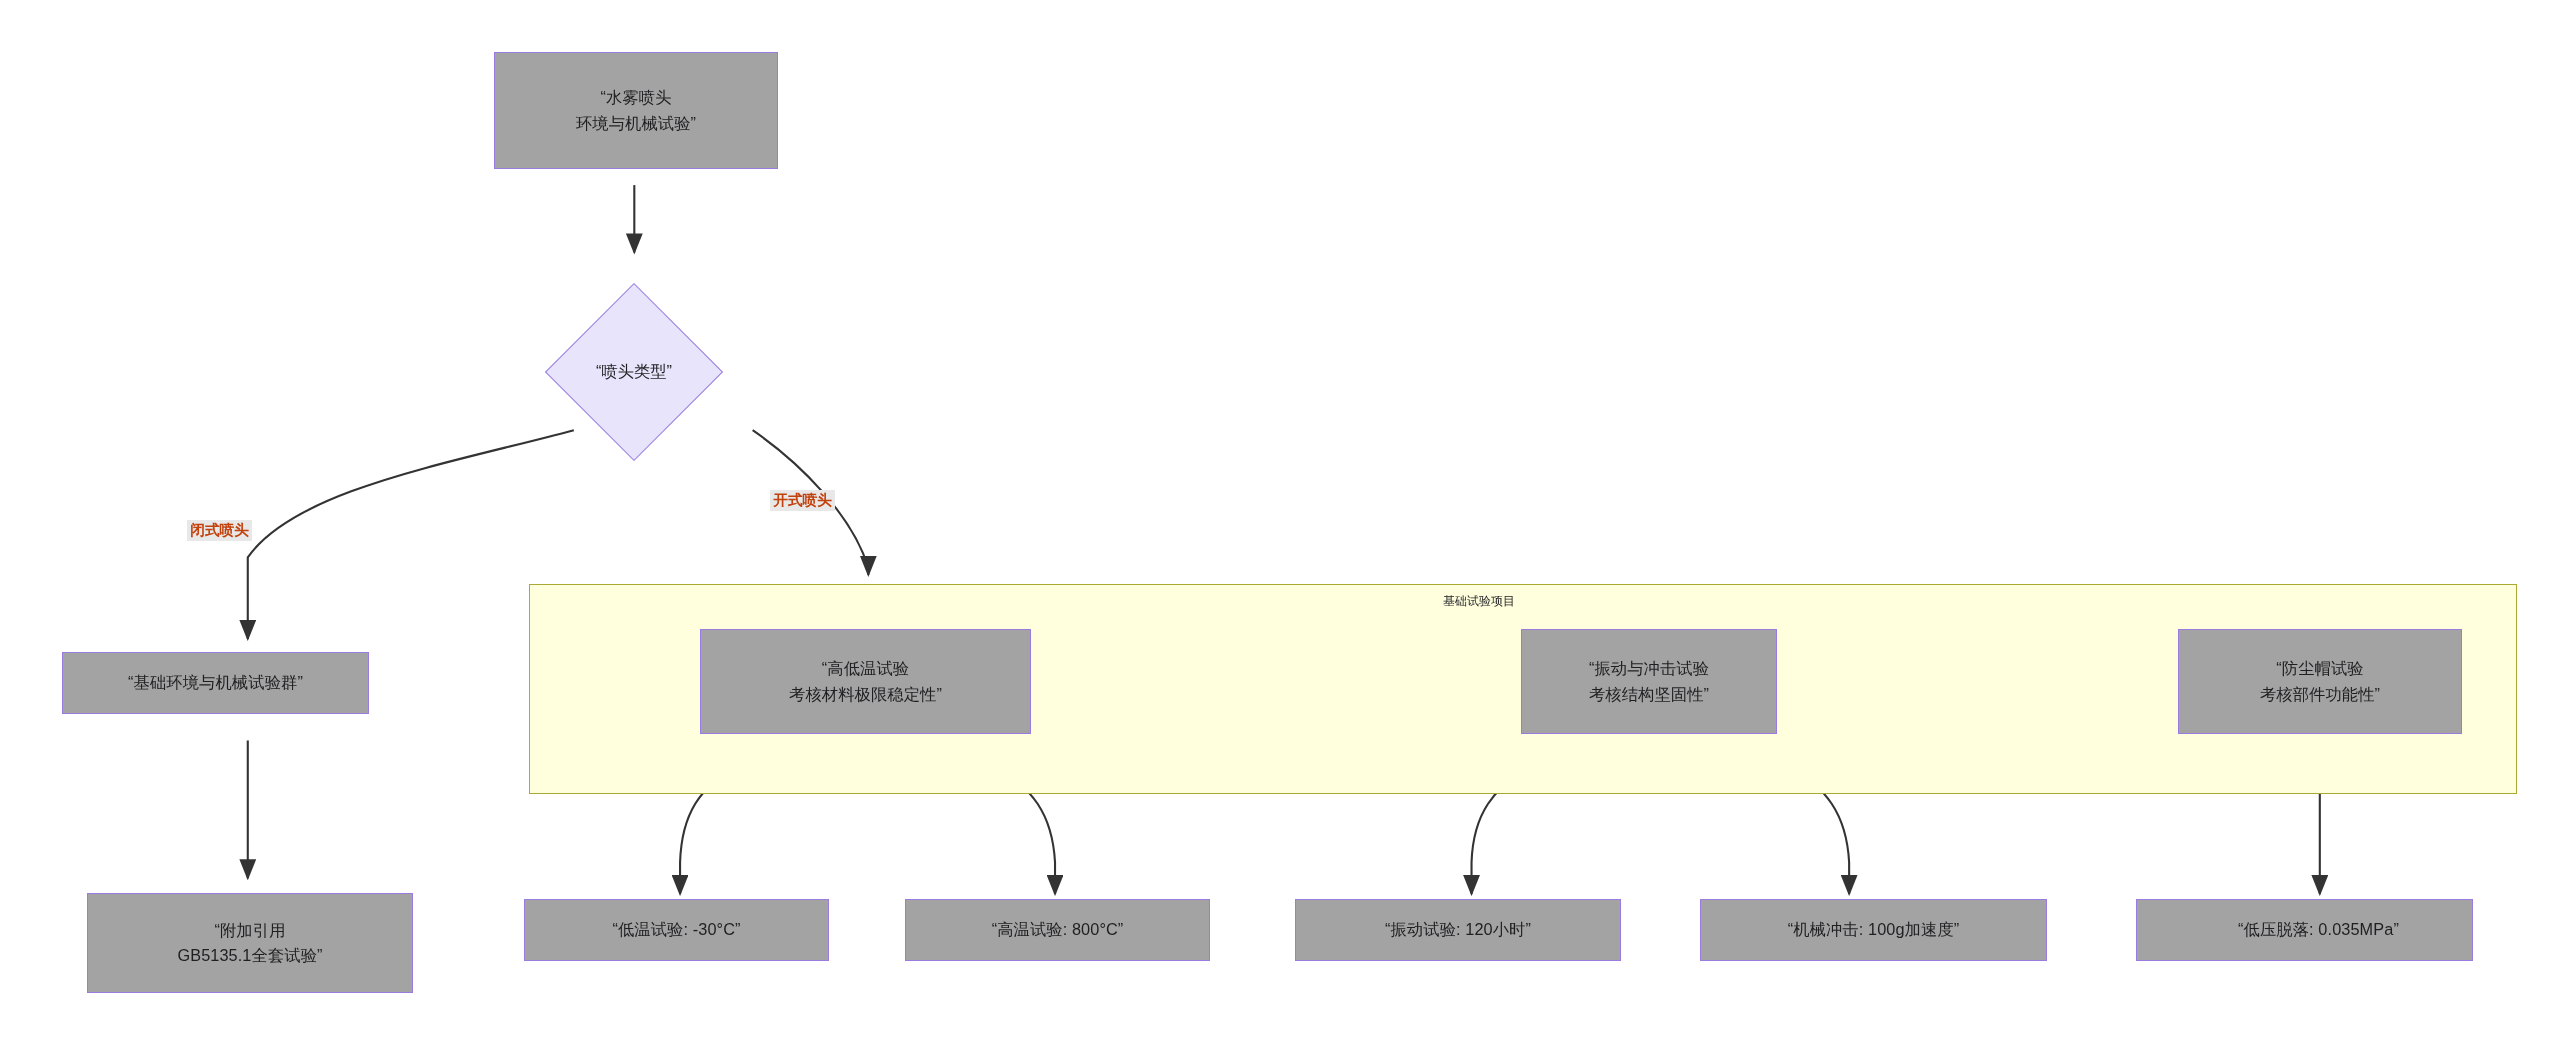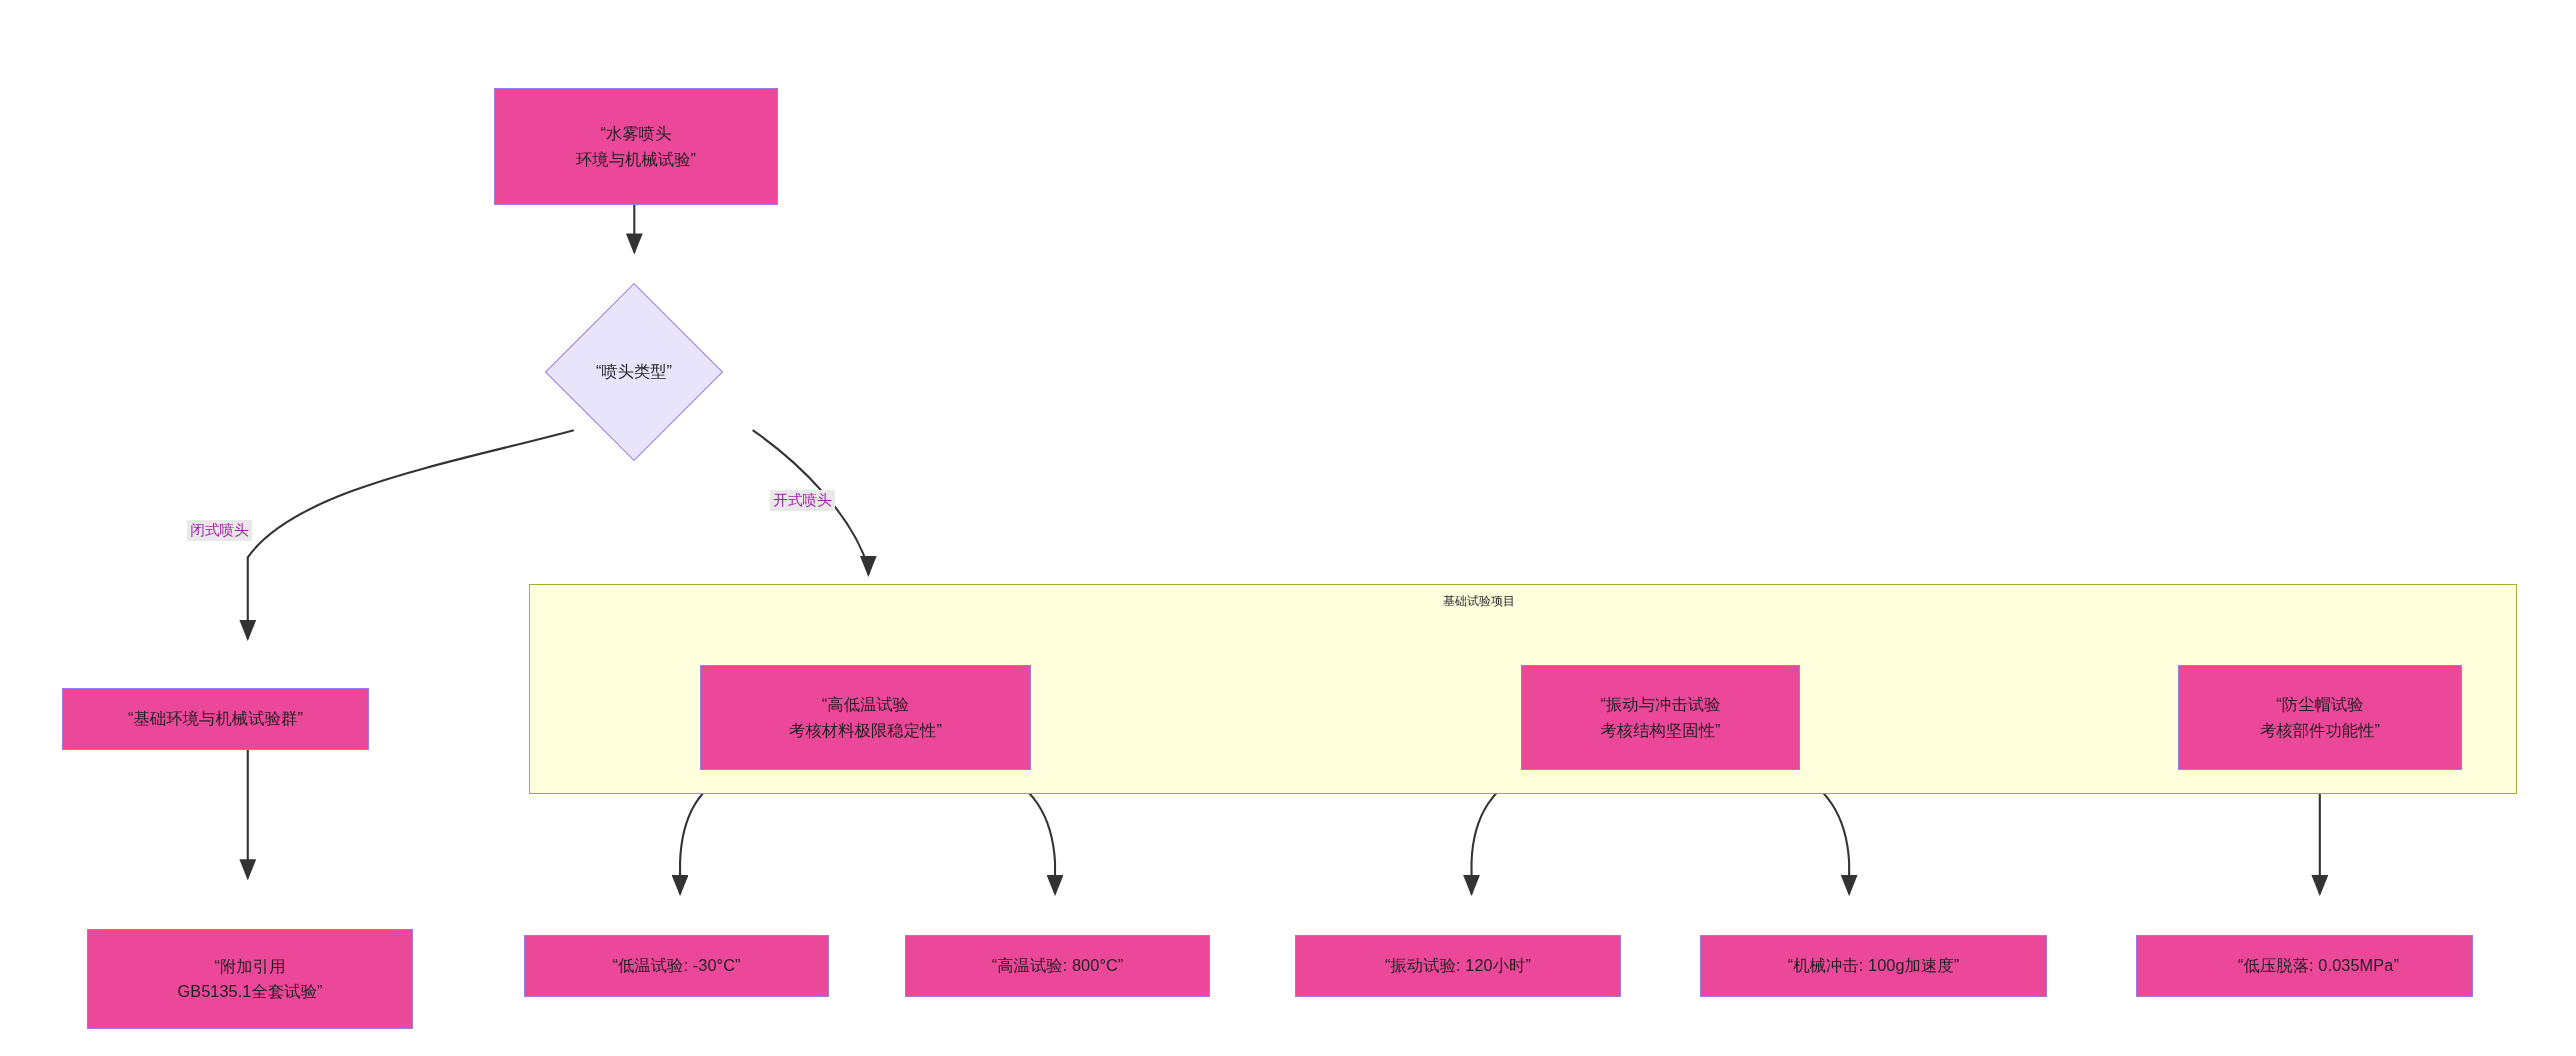--- a/index.html
+++ b/index.html
@@ -21,31 +21,30 @@
     position: absolute;
     left: 0;
     top: 0;
     width: 2576px;
     height: 1056px;
     pointer-events: none;
   }
   .node {
     position: absolute;
     box-sizing: border-box;
-    background: #ec4899;
+    background: #a3a3a3;
     border: 1.6px solid #9a7be0;
     display: flex;
     align-items: center;
     justify-content: center;
     text-align: center;
     color: #1f1f22;
     line-height: 1.55;
     white-space: pre-line;
     letter-spacing: 0.1px;
-    margin-top: 36px;
   }
   .node-text {
     display: block;
     white-space: pre-line;
     padding: 0 5.3px;
   }
   .diamond-wrap {
     position: absolute;
     display: flex;
     align-items: center;
@@ -76,24 +75,25 @@
   }
   .cluster-title {
     position: absolute;
     color: #1f1f22;
     white-space: nowrap;
     text-align: center;
   }
   .edge-label {
     position: absolute;
     background: #e8e8e8;
-    color: #a21caf;
+    color: #c2410c;
     padding: 1.1px 3.2px;
     white-space: nowrap;
     line-height: 1.3;
+    font-weight: bold;
   }
   .fs-root { font-size: 16.3px; }
   .fs-node { font-size: 16.3px; }
   .fs-leaf { font-size: 16.3px; }
   .fs-diamond { font-size: 16.3px; }
   .fs-edge { font-size: 14.7px; }
   .fs-cluster { font-size: 12px; }
 </style>
 </head>
 <body>
@@ -150,21 +150,21 @@
   <div class="node fs-node" style="left:87px; top:893px; width:326px; height:100px;">
     <span class="node-text">“附加引用
 GB5135.1全套试验”</span>
   </div>
 
   <div class="node fs-node" style="left:700px; top:629px; width:331px; height:105px;">
     <span class="node-text">“高低温试验
 考核材料极限稳定性”</span>
   </div>
 
-  <div class="node fs-node" style="left:1521px; top:629px; width:279px; height:105px;">
+  <div class="node fs-node" style="left:1521px; top:629px; width:256px; height:105px;">
     <span class="node-text">“振动与冲击试验
 考核结构坚固性”</span>
   </div>
 
   <div class="node fs-node" style="left:2178px; top:629px; width:284px; height:105px;">
     <span class="node-text">“防尘帽试验
 考核部件功能性”</span>
   </div>
 
   <div class="node fs-leaf" style="left:524px; top:899px; width:305px; height:62px;">

